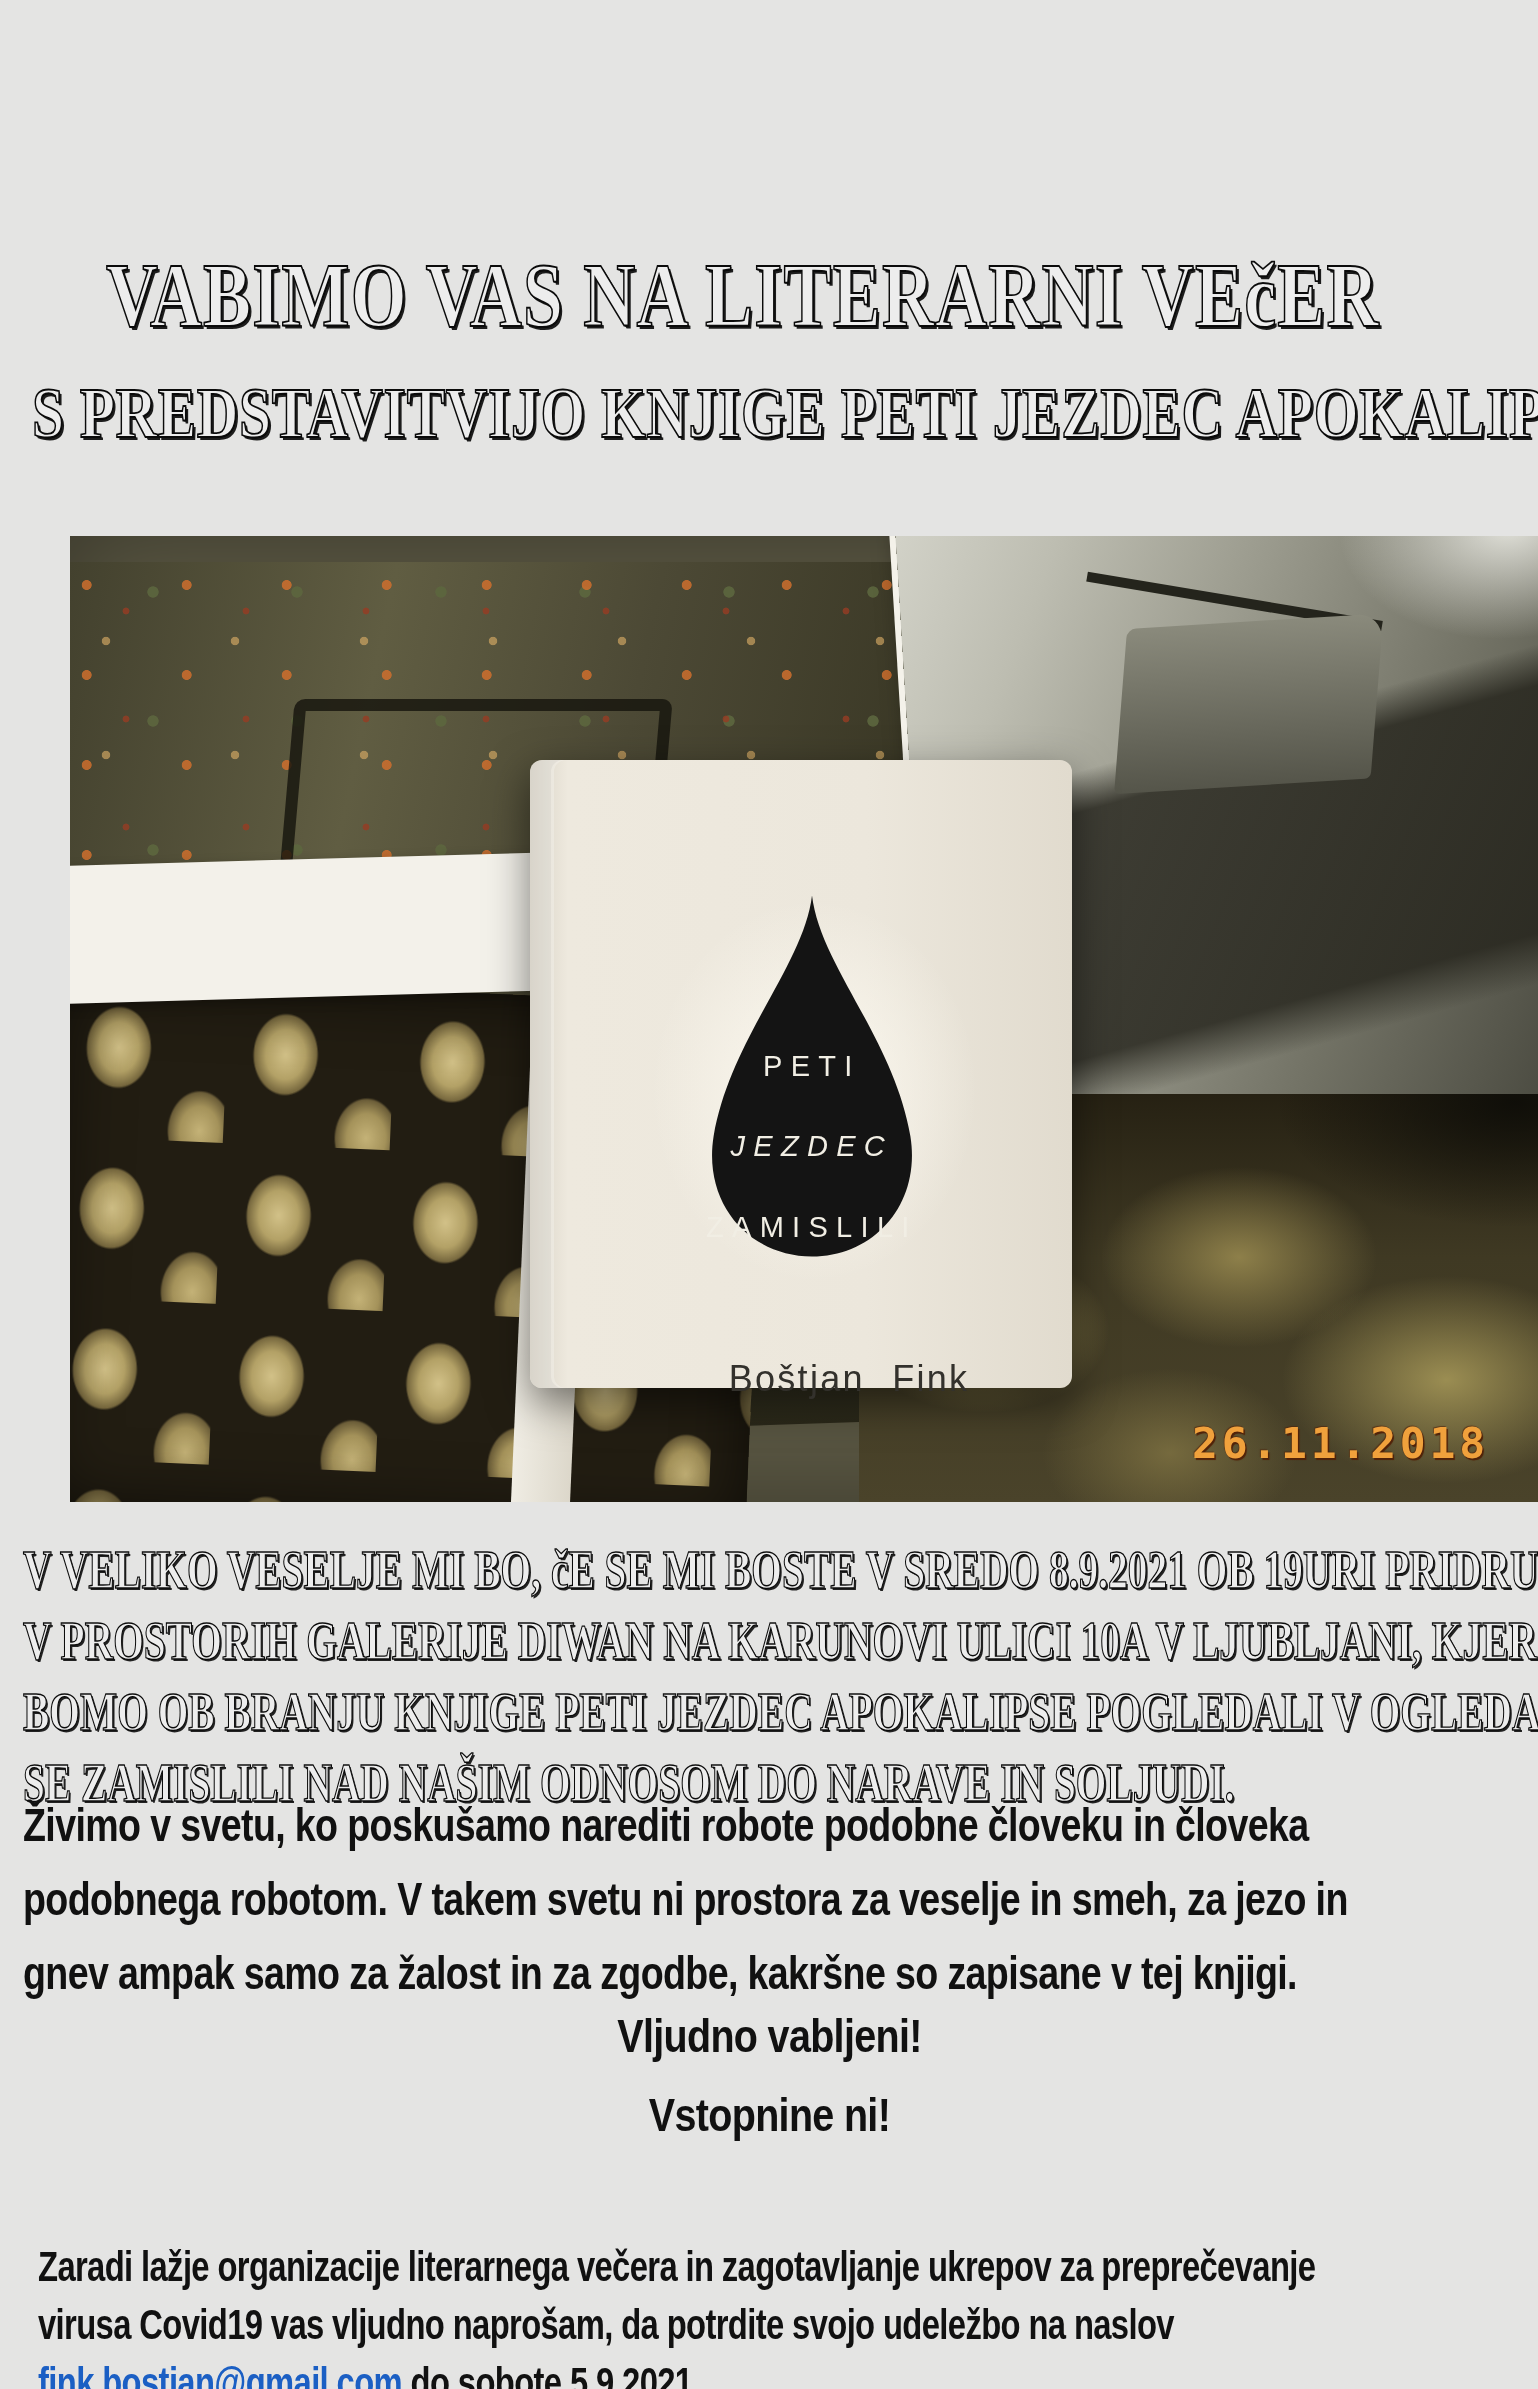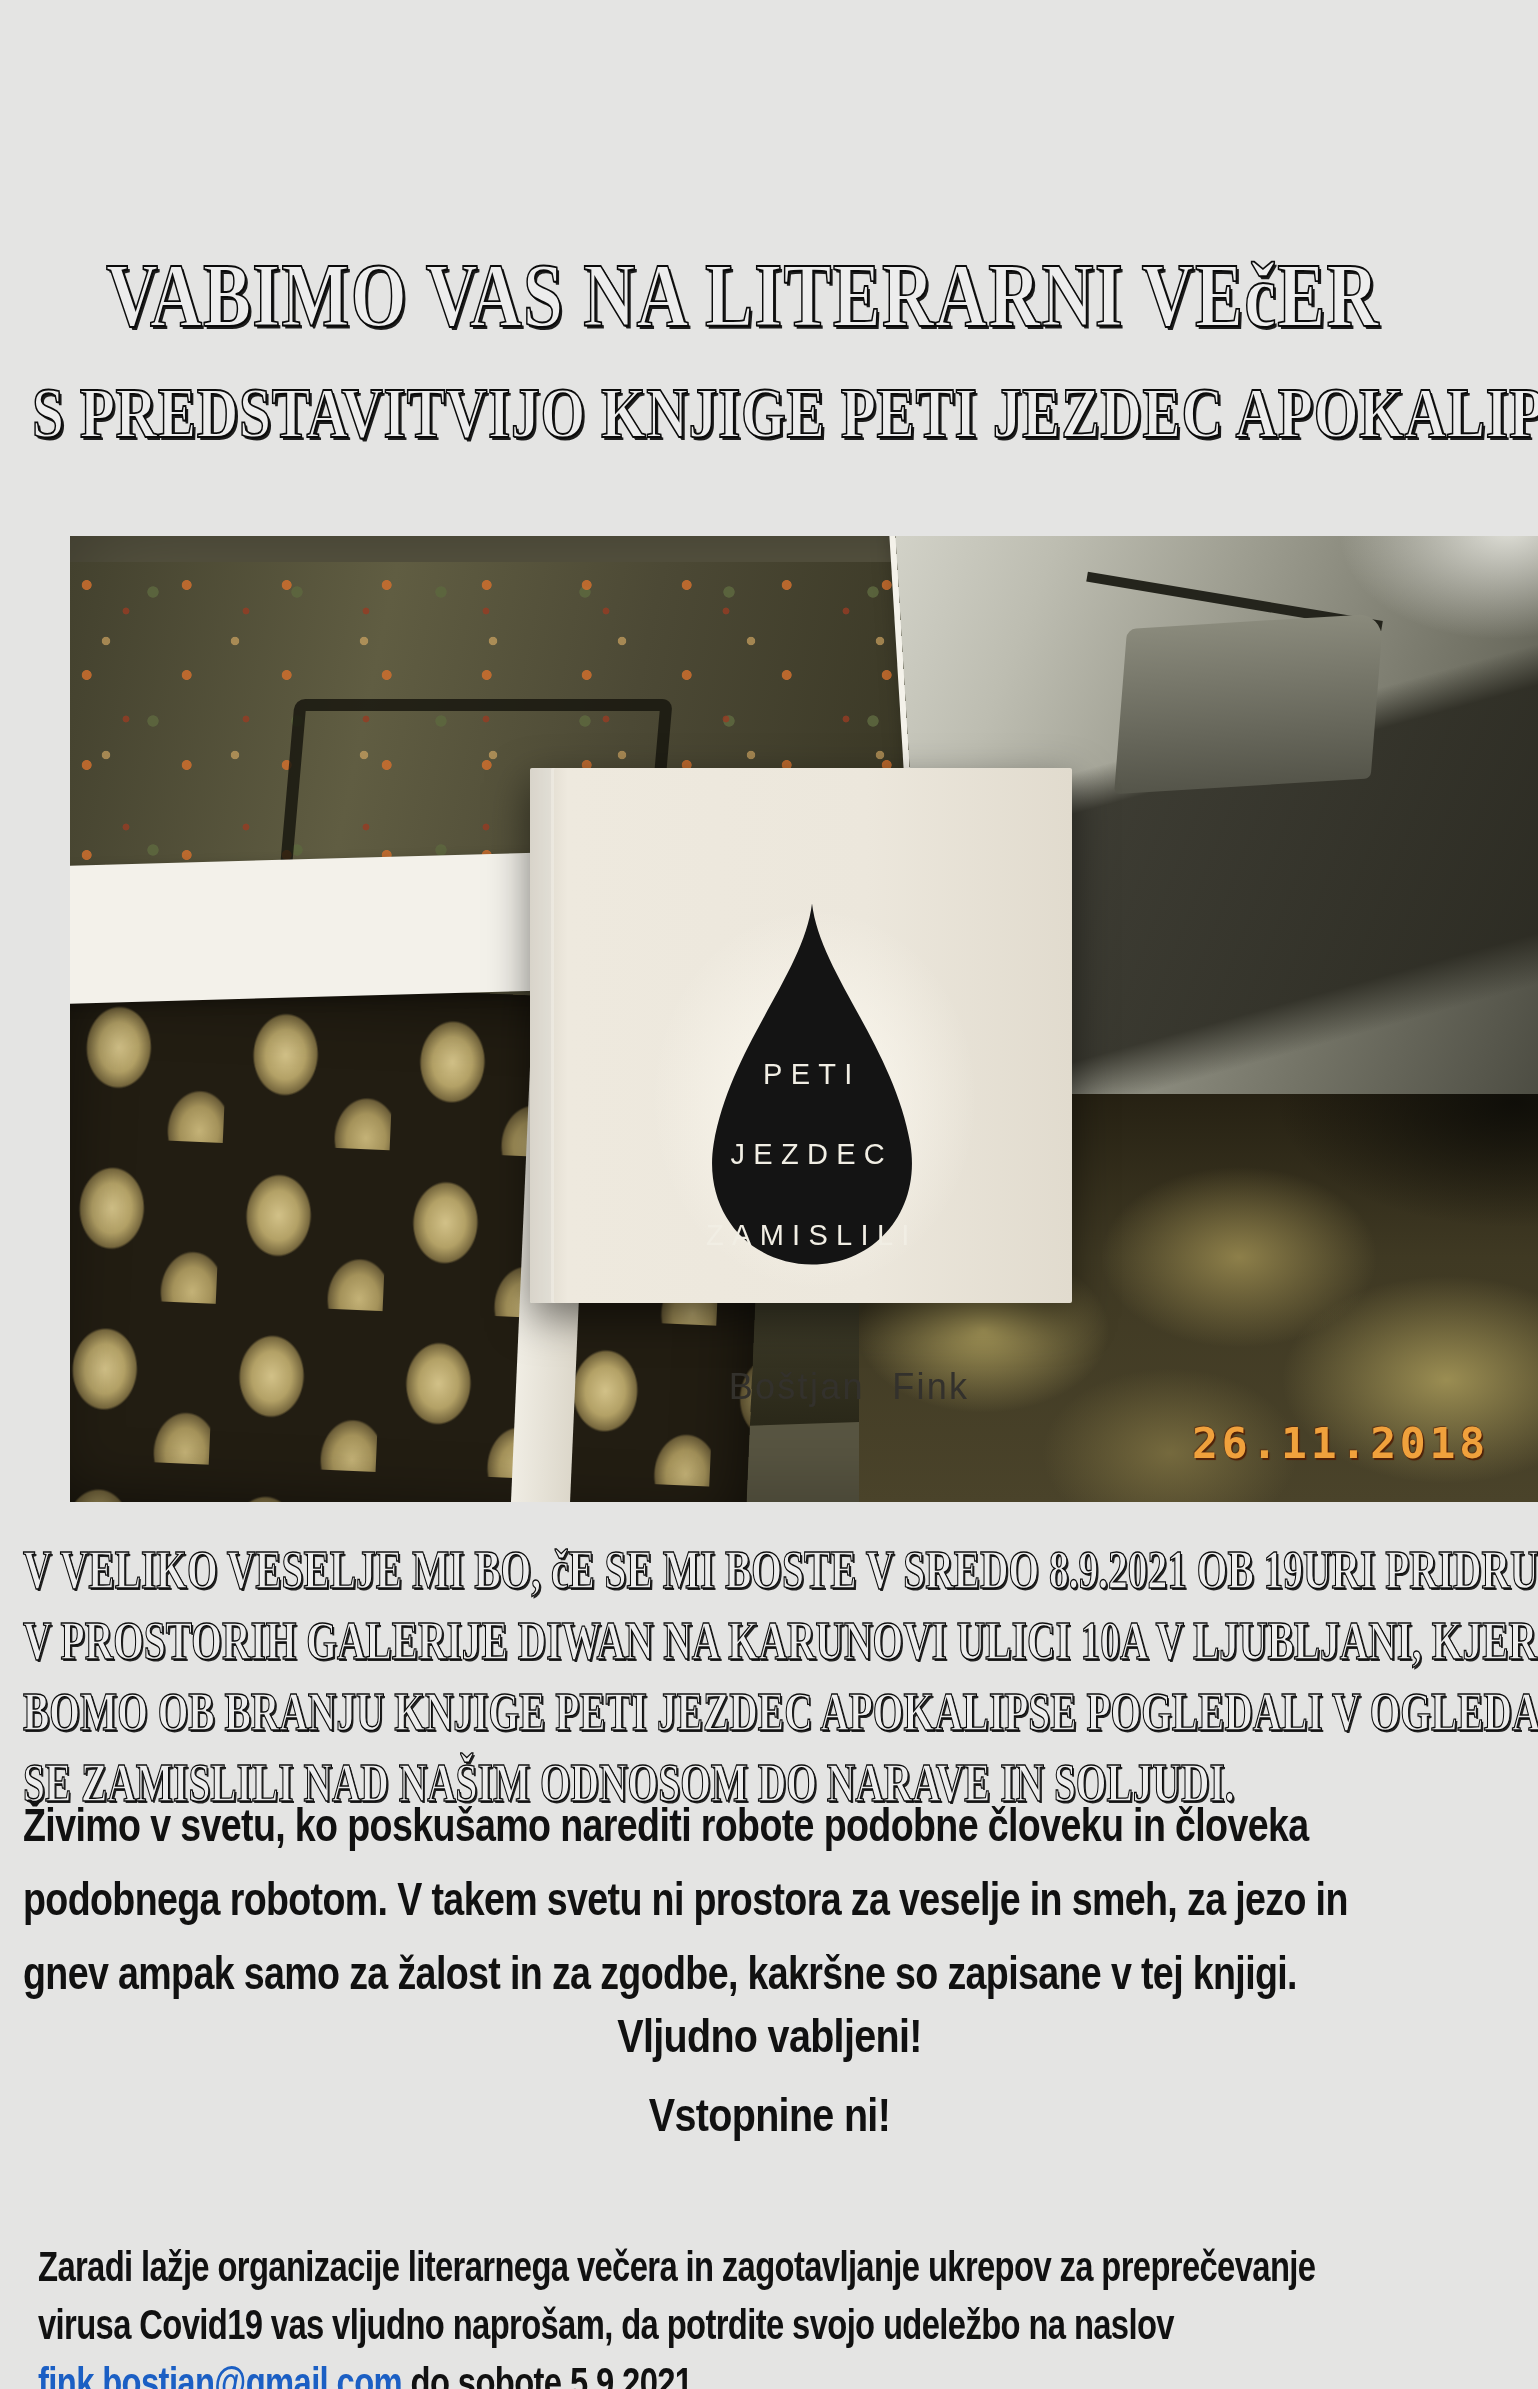--- a/index.html
+++ b/index.html
@@ -105,34 +105,34 @@
       radial-gradient(ellipse 46px 58px at 143px 150px, #c4b277 0%, #a4925a 42%, #6b5d38 66%, rgba(0,0,0,0) 70%);
     background-size:167px 161px;
     box-shadow:inset 0 0 68px rgba(0,0,0,.65);
   }
   #white-band{left:-4.6px;top:323px;width:490px;height:138px;background:#f3f1ea;
               transform:rotate(-1.6deg);box-shadow:0 3.8px 12px rgba(0,0,0,.25);}
   #white-strip{left:452px;top:449px;width:59px;height:531px;transform:rotate(2.5deg);
                background:linear-gradient(90deg,#f0ede4,#dcd7ca);}
   
   #book{
-    left:460px;top:232px;width:542px;height:535px;
-    border-radius:2px;
+    left:460px;top:224px;width:542px;height:628px;
+    border-radius:12px;
     background:linear-gradient(90deg,#d8d2c5 0%,#eee9de 7%,#ece7dc 62%,#e1dbce 100%);
     box-shadow:0 15px 42px rgba(0,0,0,.5), inset 21px 0 0 rgba(0,0,0,.04), inset 24px 0 0 rgba(255,255,255,.25);
   }
   #drop-glow{left:50%;top:73px;width:440px;height:516px;transform:translateX(-47%);
              background:radial-gradient(closest-side, rgba(253,250,241,.98), rgba(240,236,226,0) 74%);}
   #teardrop{left:52%;top:128px;width:240px;height:376px;transform:translateX(-50%);}
   .droptext{
     left:52%;transform:translateX(-50%);
     color:#f1eee4;font-size:29px;letter-spacing:8.3px;font-weight:400;white-space:nowrap;
   }
   #drop-line1{top:290px;}
-  #drop-line2{top:370px;}
+  #drop-line2{top:370px;font-style:italic;}
   #drop-line3{top:451px;}
   #book-author{
     left:50%;top:598px;transform:translateX(-50%);
     color:#33312c;font-size:36px;letter-spacing:2.3px;word-spacing:15px;font-weight:500;white-space:nowrap;margin-left:48px;
   }
   
   #date-stamp{
     left:1122px;top:882px;
     font-family:"DejaVu Sans Mono",monospace;
     font-weight:700;font-size:43px;letter-spacing:3.8px;

